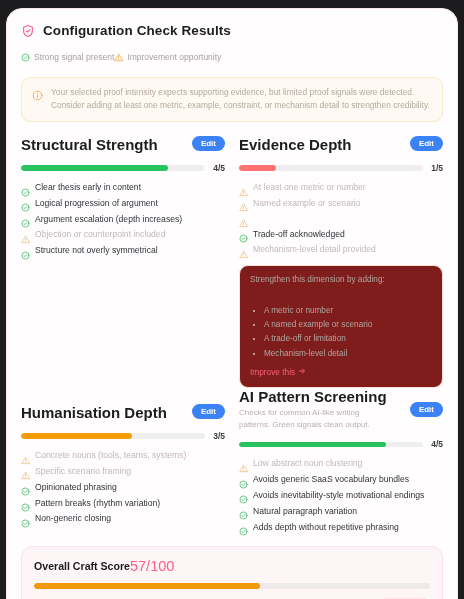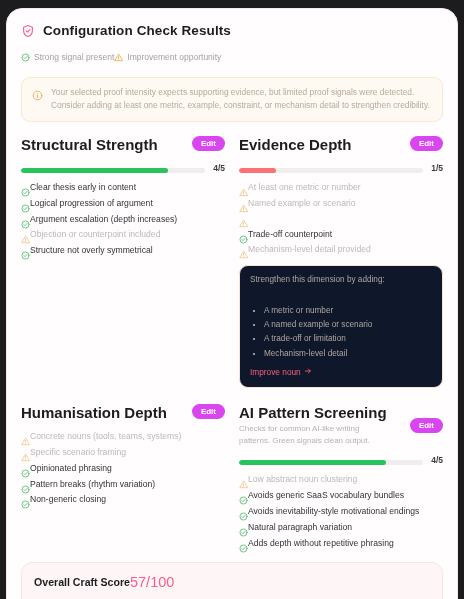--- a/index.html
+++ b/index.html
@@ -69,52 +69,52 @@
     display: flex; align-items: flex-start; justify-content: space-between;
     gap: 6px; min-height: 18px;
   }
   .dim-title { font-size: 15px; font-weight: bold; color: #1d1d20; }
   .dim-sub {
     font-size: 8px; color: #b6b1b4; line-height: 1.45; margin-top: 2px;
     max-width: 150px;
   }
   .edit-btn {
     flex: 0 0 auto;
-    background: #d946ef;
+    background: #3b82f6;
     color: #ffffff;
     font-size: 8px; font-weight: bold;
     border: none; border-radius: 999px;
     padding: 3.5px 9px;
     cursor: pointer;
     line-height: 1;
   }
   .edit-btn.lowered { margin-top: 14px; }
 
   .bar-row {
-    display: flex; align-items: flex-end; gap: 8px;
+    display: flex; align-items: center; gap: 8px;
     margin-top: 9px;
   }
   .bar-track {
     flex: 1 1 auto; height: 5.5px;
     background: #efeeee; border-radius: 999px; overflow: hidden;
   }
   .bar-fill { height: 100%; border-radius: 999px; }
   .bar-score { font-size: 8.5px; font-weight: bold; color: #3c3c40; }
 
   .checks { margin-top: 9px; display: flex; flex-direction: column; gap: 5.5px; }
-  .chk { display: flex; align-items: center; }
+  .chk { display: flex; align-items: flex-start; gap: 5px; }
   .chk-txt { font-size: 8.6px; line-height: 1.2; }
   .chk.pass .chk-txt { color: #31323a; }
   .chk.warn .chk-txt { color: #bdb8bb; }
   .chk-ic { width: 9px; height: 9px; flex: 0 0 auto; margin-top: .5px; }
 
   
   .suggest {
     margin-top: 10px;
-    background: #0f172a;
+    background: #7f1d1d;
     border: 1px solid #f8e1d5;
     border-radius: 9px;
     padding: 9px 18px 8px 10px;
   }
   .suggest-lead { font-size: 8.2px; color: #b0a6a0; }
   .suggest-list { margin: 20px 0 0 0; padding: 0 0 0 14px; }
   .suggest-list li {
     font-size: 8.2px; color: #b0a6a0; line-height: 1.75;
   }
   .suggest-list li::marker { color: #cfc2ba; }
@@ -292,59 +292,65 @@
                   <path d="M12 3.6 1.9 20.4h20.2z"></path>
                   <path d="M12 9.4v4.4"></path>
                   <path d="M12 17h.01"></path>
                 </svg></span>
           </div>
           <div class="chk pass">
             <span class="chk-ic"><svg viewBox="0 0 24 24" width="9" height="9" fill="none" stroke="#4ec06e" stroke-width="2.2" stroke-linecap="round" stroke-linejoin="round">
                   <circle cx="12" cy="12" r="9.5"></circle>
                   <path d="M7.8 12.2l2.9 2.9 5.5-6"></path>
                 </svg></span>
-            <span class="chk-txt">Trade-off counterpoint</span>
+            <span class="chk-txt">Trade-off acknowledged</span>
           </div>
           <div class="chk warn">
             <span class="chk-ic"><svg viewBox="0 0 24 24" width="9" height="9" fill="none" stroke="#f3c48c" stroke-width="2.2" stroke-linecap="round" stroke-linejoin="round">
                   <path d="M12 3.6 1.9 20.4h20.2z"></path>
                   <path d="M12 9.4v4.4"></path>
                   <path d="M12 17h.01"></path>
                 </svg></span>
             <span class="chk-txt">Mechanism-level detail provided</span>
           </div>
         </div>
 
         <div class="suggest">
           <div class="suggest-lead">Strengthen this dimension by adding:</div>
           <ul class="suggest-list">
             <li>A metric or number</li>
             <li>A named example or scenario</li>
             <li>A trade-off or limitation</li>
             <li>Mechanism-level detail</li>
           </ul>
           <span class="improve">
-            <span>Improve noun</span>
+            <span>Improve this</span>
             <span>
               <svg viewBox="0 0 24 24" width="8" height="8" fill="none" stroke="#fb5f7f" stroke-width="2.6" stroke-linecap="round" stroke-linejoin="round">
                   <path d="M4 12h15"></path>
                   <path d="M13 6l6 6-6 6"></path>
                 </svg>
             </span>
           </span>
         </div>
       </div>
 
       <div class="dim" style="margin-top:16px;">
         <div class="dim-head">
           <div>
             <div class="dim-title">Humanisation Depth</div>
           </div>
           <button class="edit-btn">Edit</button>
         </div>
+        <div class="bar-row">
+          <div class="bar-track">
+            <div class="bar-fill" style="width:60%;background:#f59e0b;"></div>
+          </div>
+          <span class="bar-score">3/5</span>
+        </div>
         <div class="checks">
           <div class="chk warn">
             <span class="chk-ic"><svg viewBox="0 0 24 24" width="9" height="9" fill="none" stroke="#f3c48c" stroke-width="2.2" stroke-linecap="round" stroke-linejoin="round">
                   <path d="M12 3.6 1.9 20.4h20.2z"></path>
                   <path d="M12 9.4v4.4"></path>
                   <path d="M12 17h.01"></path>
                 </svg></span>
             <span class="chk-txt">Concrete nouns (tools, teams, systems)</span>
           </div>
           <div class="chk warn">
@@ -372,21 +378,21 @@
           <div class="chk pass">
             <span class="chk-ic"><svg viewBox="0 0 24 24" width="9" height="9" fill="none" stroke="#4ec06e" stroke-width="2.2" stroke-linecap="round" stroke-linejoin="round">
                   <circle cx="12" cy="12" r="9.5"></circle>
                   <path d="M7.8 12.2l2.9 2.9 5.5-6"></path>
                 </svg></span>
             <span class="chk-txt">Non-generic closing</span>
           </div>
         </div>
       </div>
 
-      <div class="dim" style="margin-top:16px;">
+      <div class="dim" style="margin-top:0;">
         <div class="dim-head">
           <div>
             <div class="dim-title">AI Pattern Screening</div>
             <div class="dim-sub">Checks for common AI-like writing patterns. Green signals clean output.</div>
           </div>
           <button class="edit-btn lowered">Edit</button>
         </div>
         <div class="bar-row">
           <div class="bar-track">
             <div class="bar-fill" style="width:80%;background:#29c35e;"></div>

